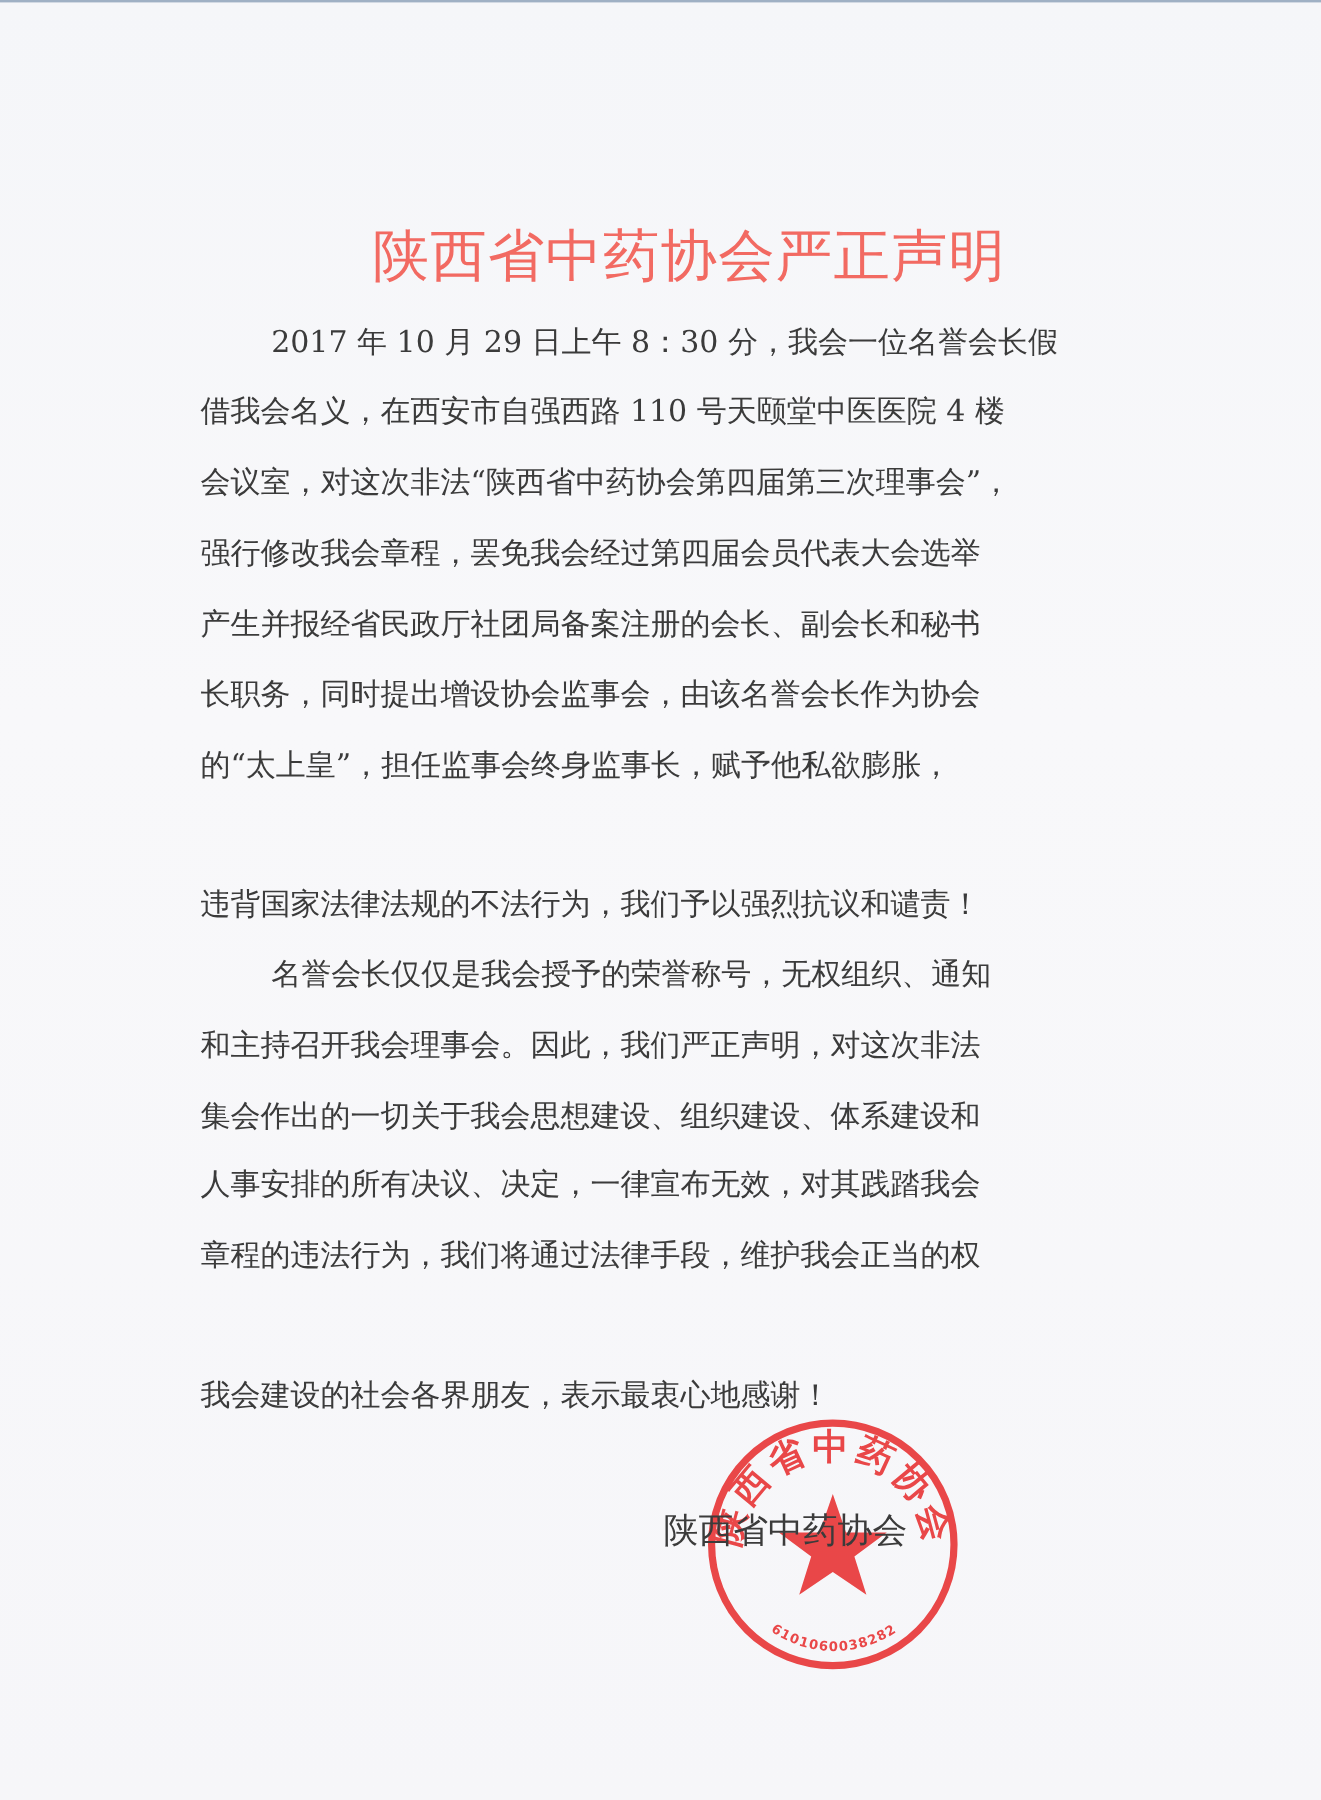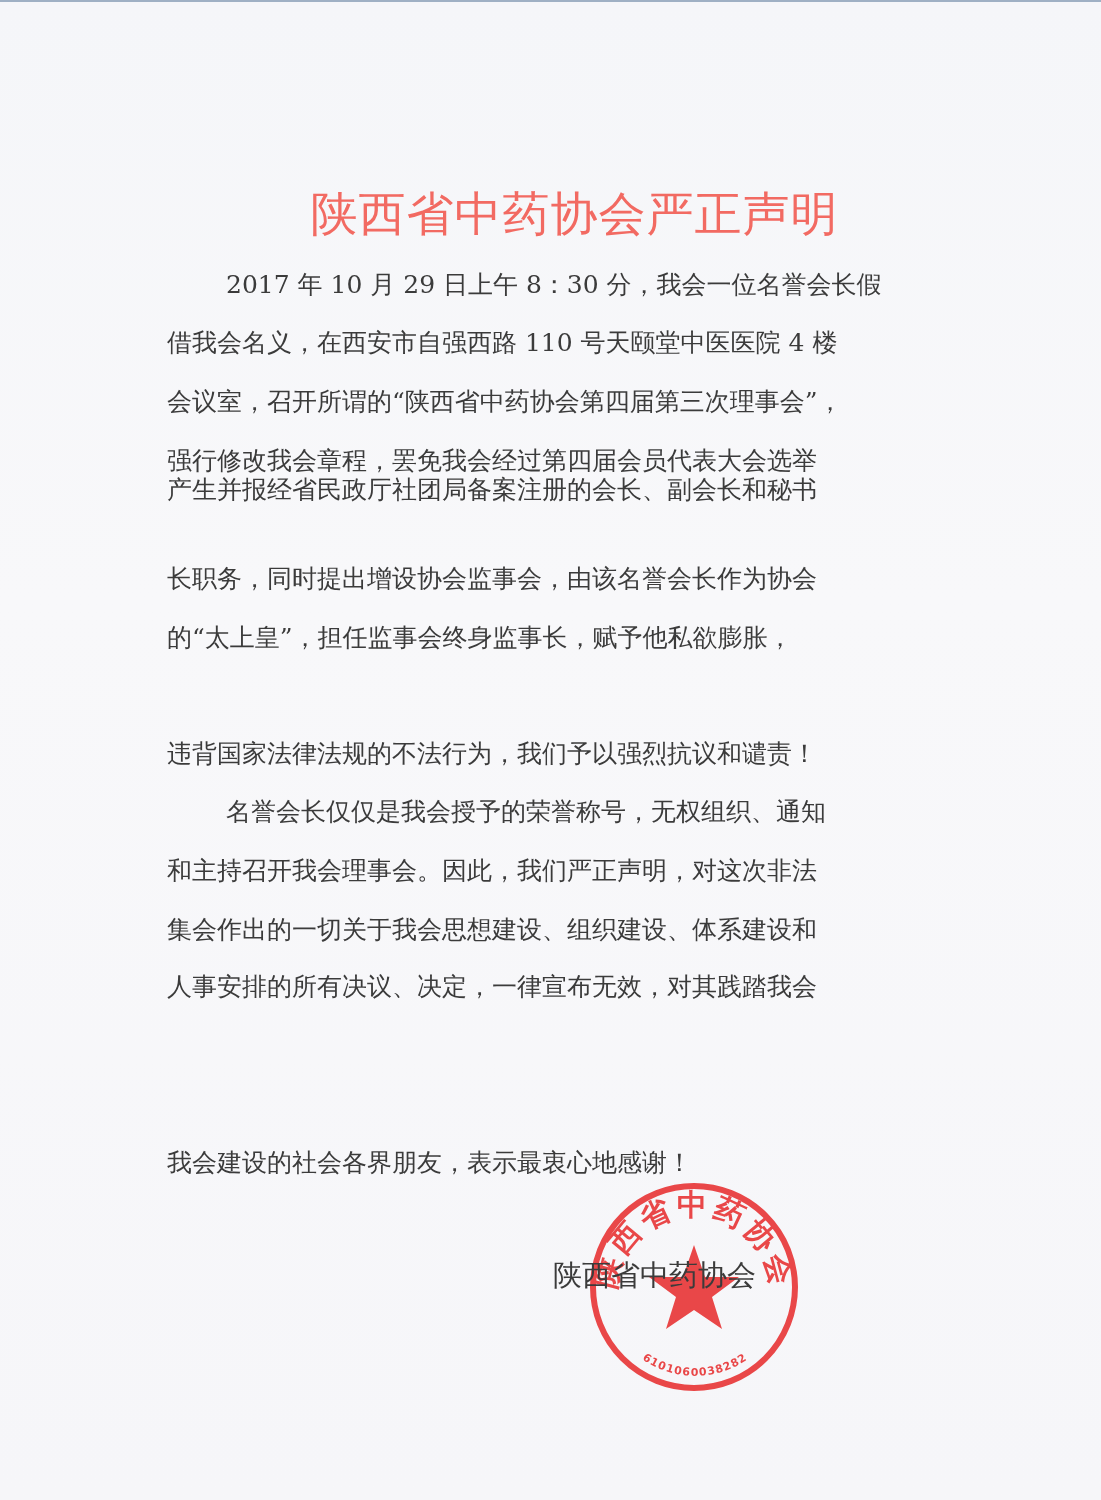--- a/index.html
+++ b/index.html
@@ -47,31 +47,32 @@
 </head>
 <body>
 
 <div class="page">
   <div class="top-edge"></div>
 
   <div class="title">陕西省中药协会严正声明</div>
 
   <div class="line indent" style="top:265px">2017 年 10 月 29 日上午 8：30 分，我会一位名誉会长假</div>
   <div class="line" style="top:323px">借我会名义，在西安市自强西路 110 号天颐堂中医医院 4 楼</div>
-  <div class="line" style="top:382px">会议室，召开所谓的“陕西省中药协会第四届第三次理事会”，</div>
+  <div class="line" style="top:382px">会议室，对这次非法“陕西省中药协会第四届第三次理事会”，</div>
   <div class="line" style="top:441px">强行修改我会章程，罢免我会经过第四届会员代表大会选举</div>
-  <div class="line" style="top:470px">产生并报经省民政厅社团局备案注册的会长、副会长和秘书</div>
+  <div class="line" style="top:500px">产生并报经省民政厅社团局备案注册的会长、副会长和秘书</div>
   <div class="line" style="top:559px">长职务，同时提出增设协会监事会，由该名誉会长作为协会</div>
   <div class="line" style="top:618px">的“太上皇”，担任监事会终身监事长，赋予他私欲膨胀，</div>
   <div class="line" style="top:734px">违背国家法律法规的不法行为，我们予以强烈抗议和谴责！</div>
 
   <div class="line indent" style="top:792px">名誉会长仅仅是我会授予的荣誉称号，无权组织、通知</div>
   <div class="line" style="top:851px">和主持召开我会理事会。因此，我们严正声明，对这次非法</div>
   <div class="line" style="top:910px">集会作出的一切关于我会思想建设、组织建设、体系建设和</div>
   <div class="line" style="top:967px">人事安排的所有决议、决定，一律宣布无效，对其践踏我会</div>
+  <div class="line" style="top:1026px">章程的违法行为，我们将通过法律手段，维护我会正当的权</div>
   <div class="line" style="top:1143px">我会建设的社会各界朋友，表示最衷心地感谢！</div>
 
   <svg class="seal" viewBox="0 0 212 212">
     <defs>
       <path id="sealArcTop" d="M 30 130 A 78 78 0 1 1 182 130"></path>
       <path id="sealArcBottom" d="M 28 150 A 92 92 0 0 0 186 150"></path>
     </defs>
     <circle cx="106" cy="106" r="101" fill="none" stroke="#e8393a" stroke-width="6"></circle>
     <text font-family="DejaVu Sans, sans-serif" font-size="30" font-weight="bold" fill="#e8393a" letter-spacing="4">
       <textPath href="#sealArcTop" startOffset="50%" text-anchor="middle">陕西省中药协会</textPath>

